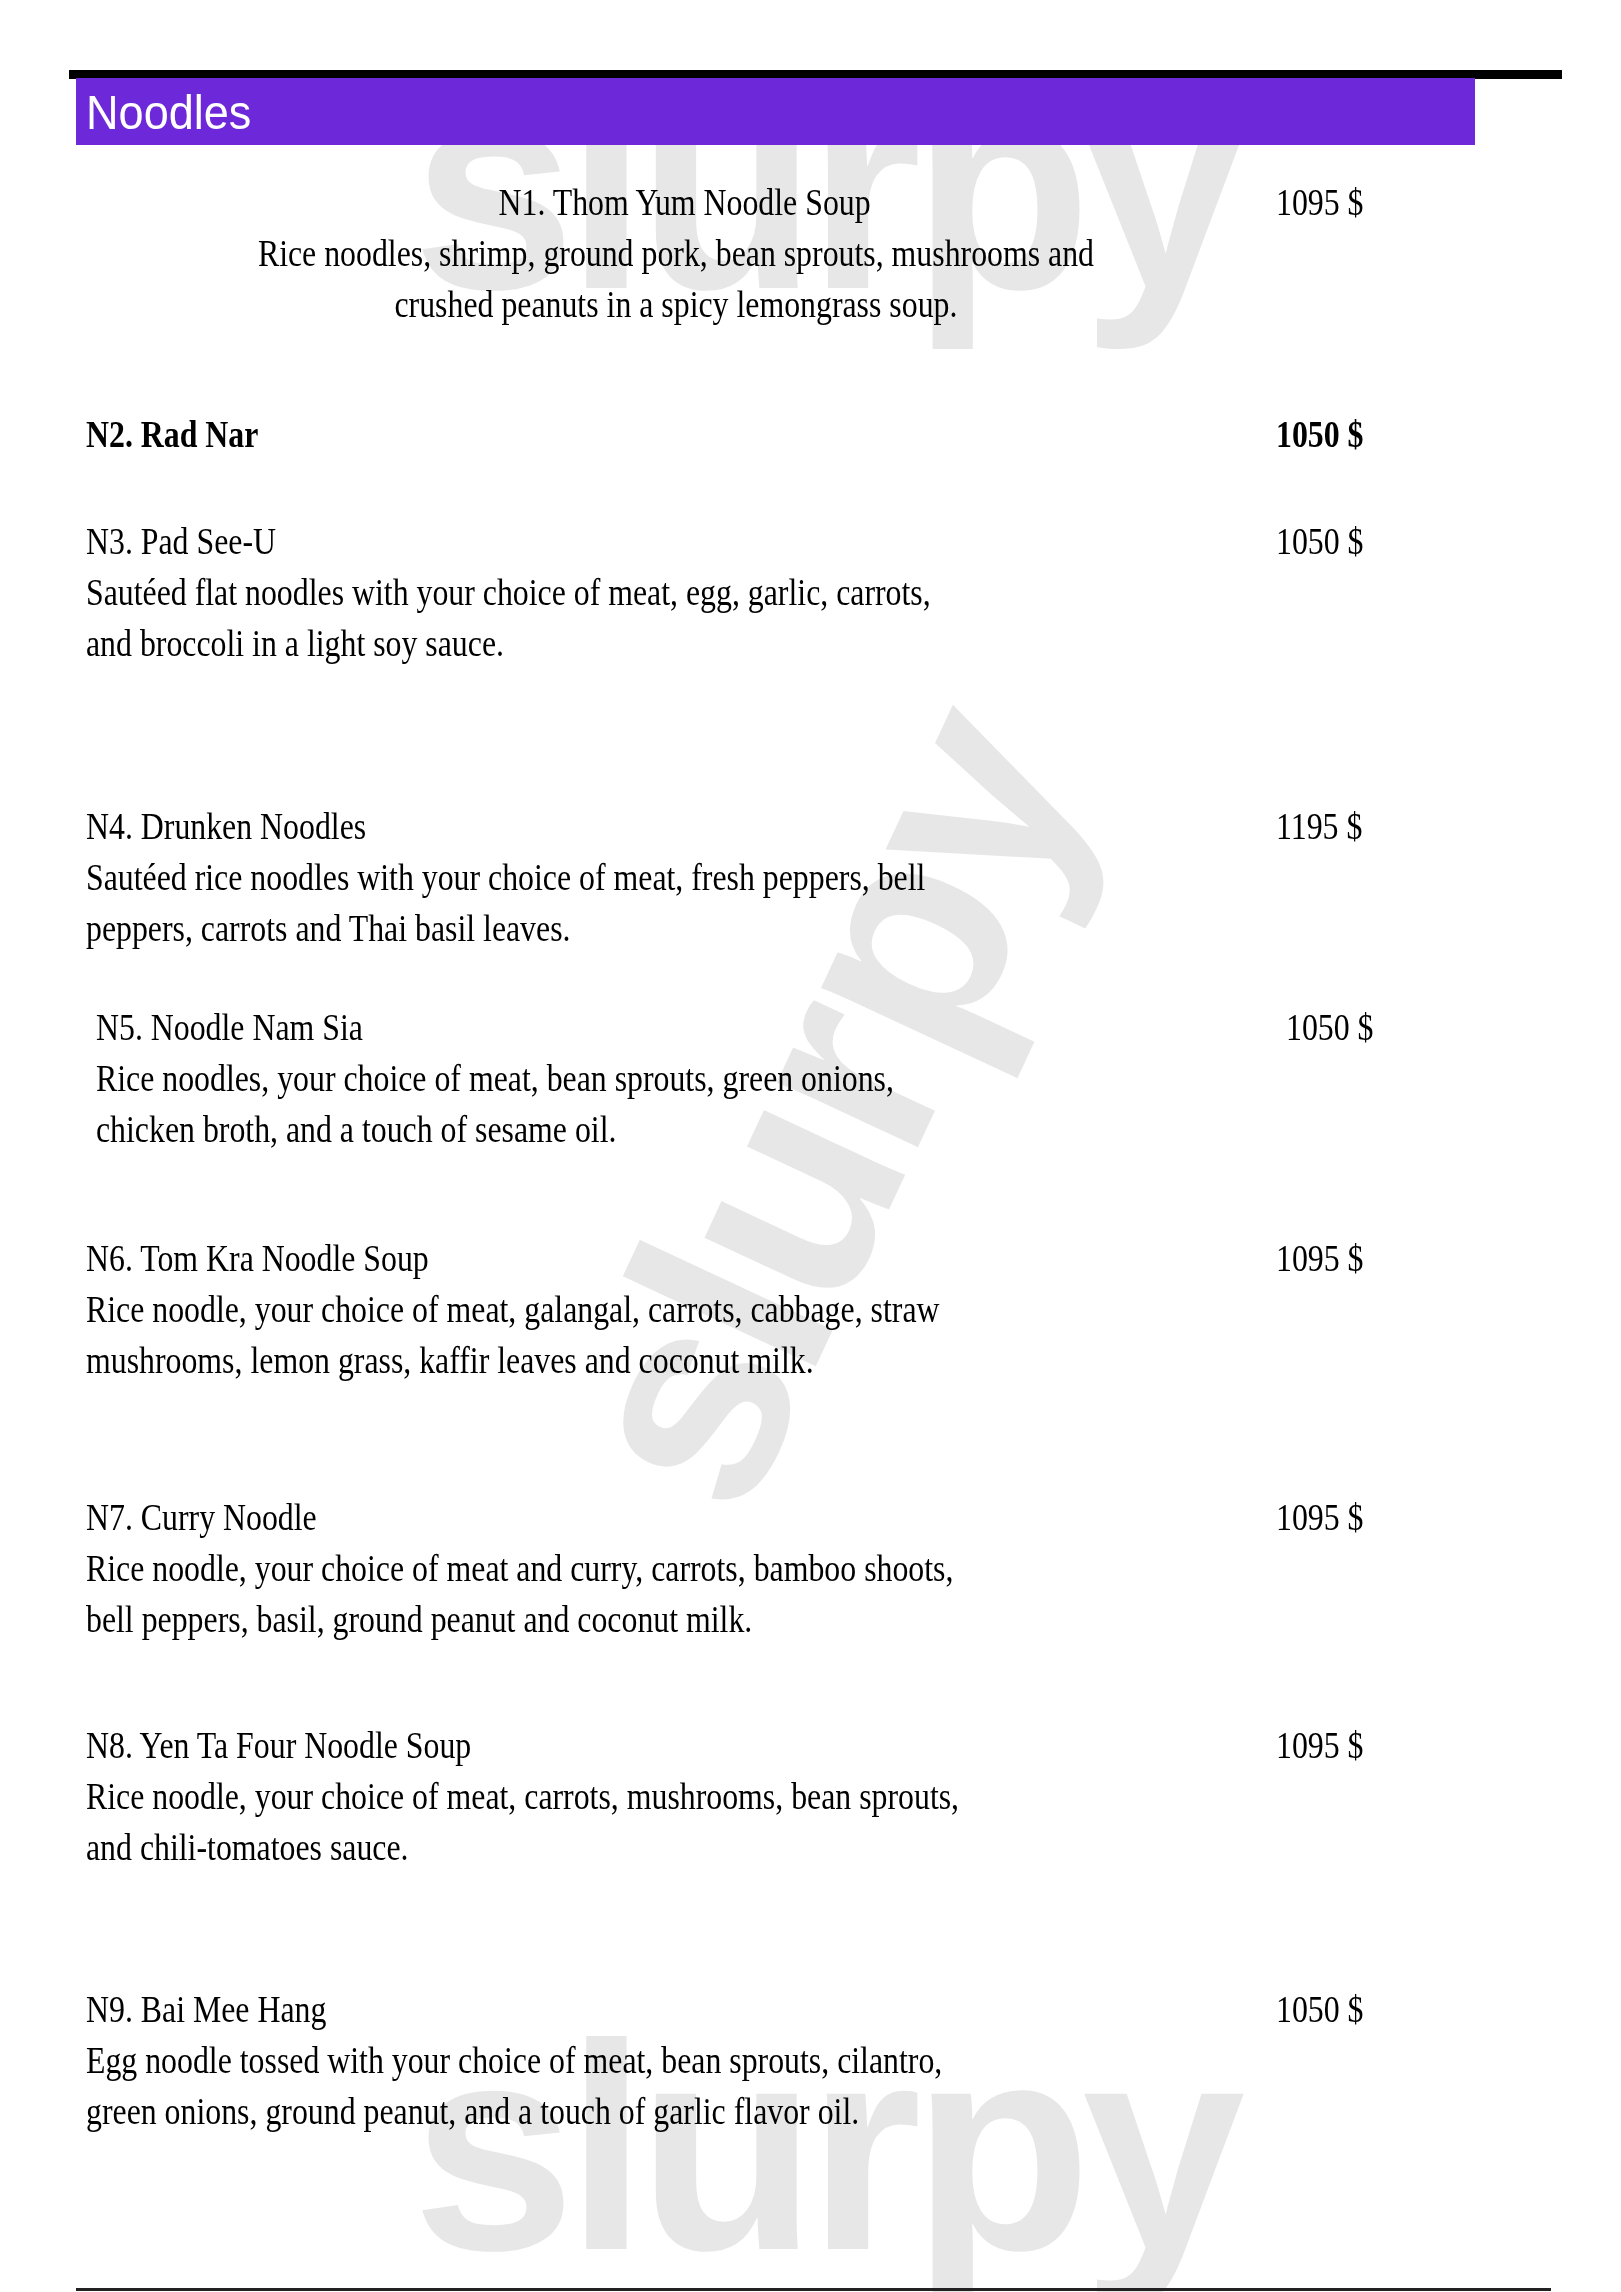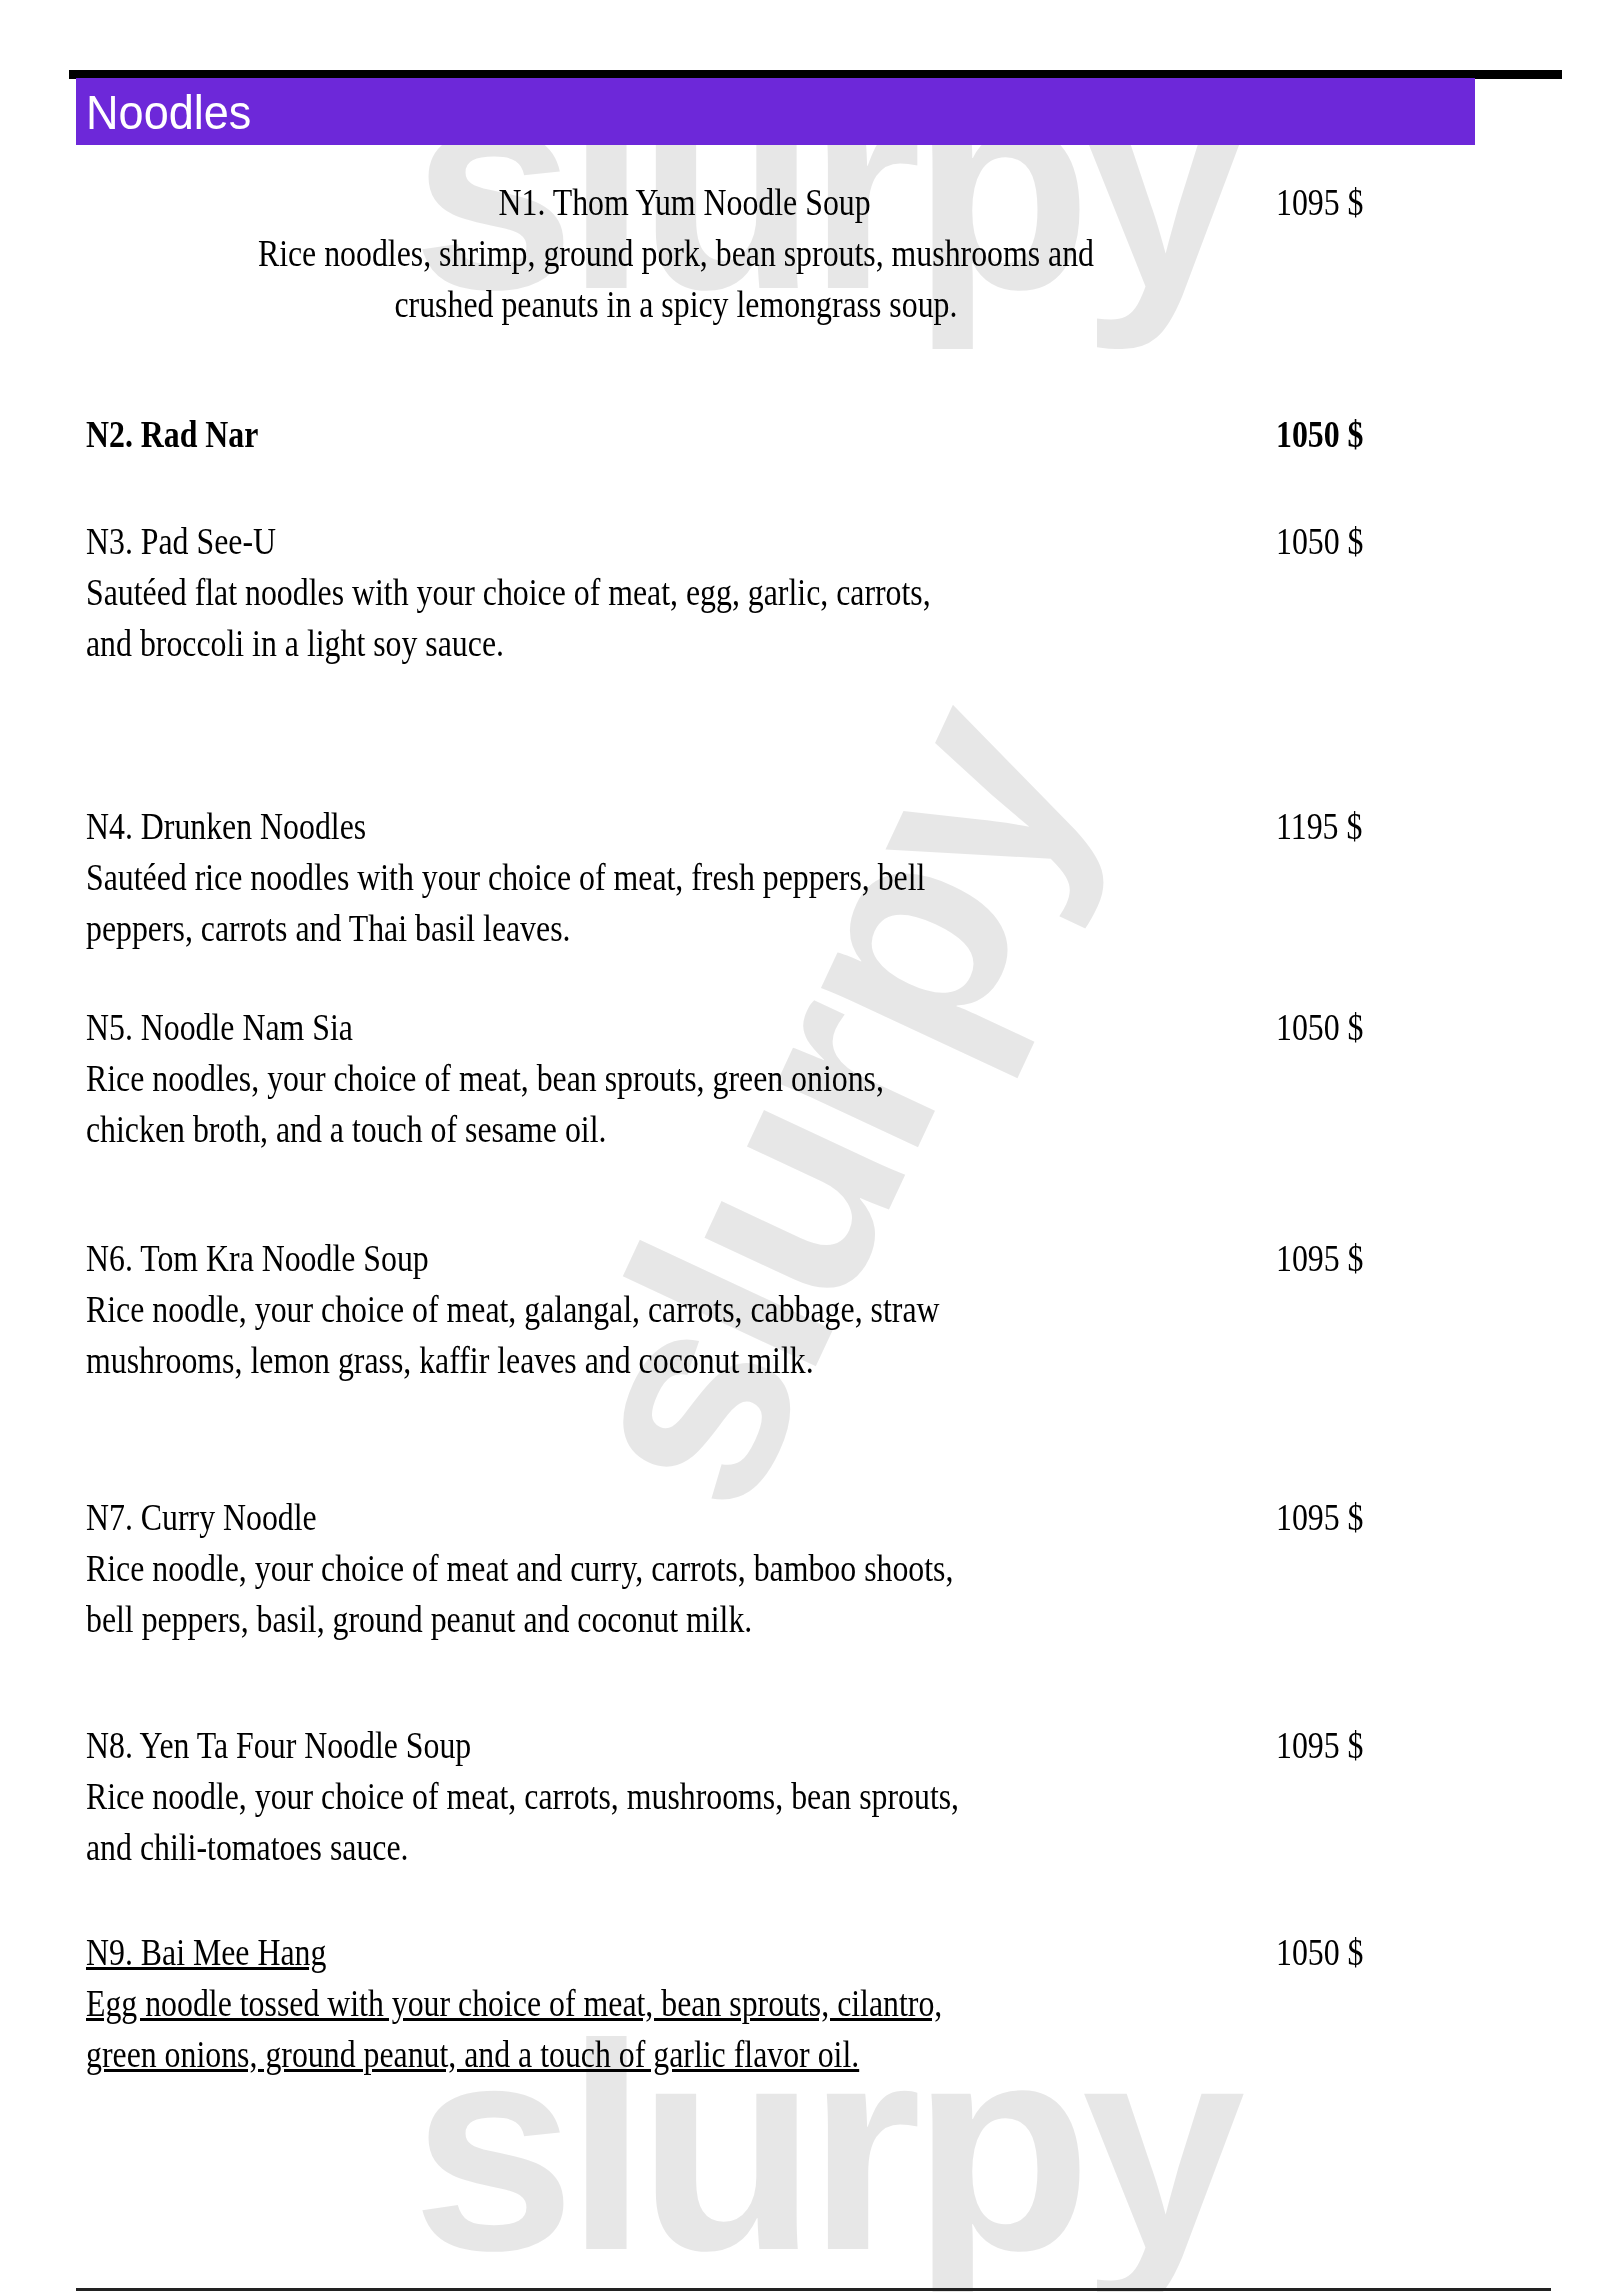--- a/index.html
+++ b/index.html
@@ -41,21 +41,21 @@
   <div class="item-price">1050 $</div>
   <div class="item-desc">Sautéed flat noodles with your choice of meat, egg, garlic, carrots,
 and broccoli in a light soy sauce.</div>
 </div>
 <div class="item" style="top:770px;margin-top:31px;">
   <div class="item-title">N4. Drunken Noodles</div>
   <div class="item-price">1195 $</div>
   <div class="item-desc">Sautéed rice noodles with your choice of meat, fresh peppers, bell
 peppers, carrots and Thai basil leaves.</div>
 </div>
-<div class="item" style="top:1002px;">
+<div class="item" style="top:1002px;margin-left:10px;">
   <div class="item-title">N5. Noodle Nam Sia</div>
   <div class="item-price">1050 $</div>
   <div class="item-desc">Rice noodles, your choice of meat, bean sprouts, green onions,
 chicken broth, and a touch of sesame oil.</div>
 </div>
 <div class="item" style="top:1233px;">
   <div class="item-title">N6. Tom Kra Noodle Soup</div>
   <div class="item-price">1095 $</div>
   <div class="item-desc">Rice noodle, your choice of meat, galangal, carrots, cabbage, straw
 mushrooms, lemon grass, kaffir leaves and coconut milk.</div>
@@ -65,21 +65,21 @@
   <div class="item-price">1095 $</div>
   <div class="item-desc">Rice noodle, your choice of meat and curry, carrots, bamboo shoots,
 bell peppers, basil, ground peanut and coconut milk.</div>
 </div>
 <div class="item" style="top:1696px;margin-top:24px;">
   <div class="item-title">N8. Yen Ta Four Noodle Soup</div>
   <div class="item-price">1095 $</div>
   <div class="item-desc">Rice noodle, your choice of meat, carrots, mushrooms, bean sprouts,
 and chili-tomatoes sauce.</div>
 </div>
-<div class="item" style="top:1927px;text-decoration:underline;">
+<div class="item" style="top:1984px;">
   <div class="item-title">N9. Bai Mee Hang</div>
   <div class="item-price">1050 $</div>
   <div class="item-desc">Egg noodle tossed with your choice of meat, bean sprouts, cilantro,
 green onions, ground peanut, and a touch of garlic flavor oil.</div>
 </div>
 
 <div class="bottomline"></div>
 
 
 </body></html>

